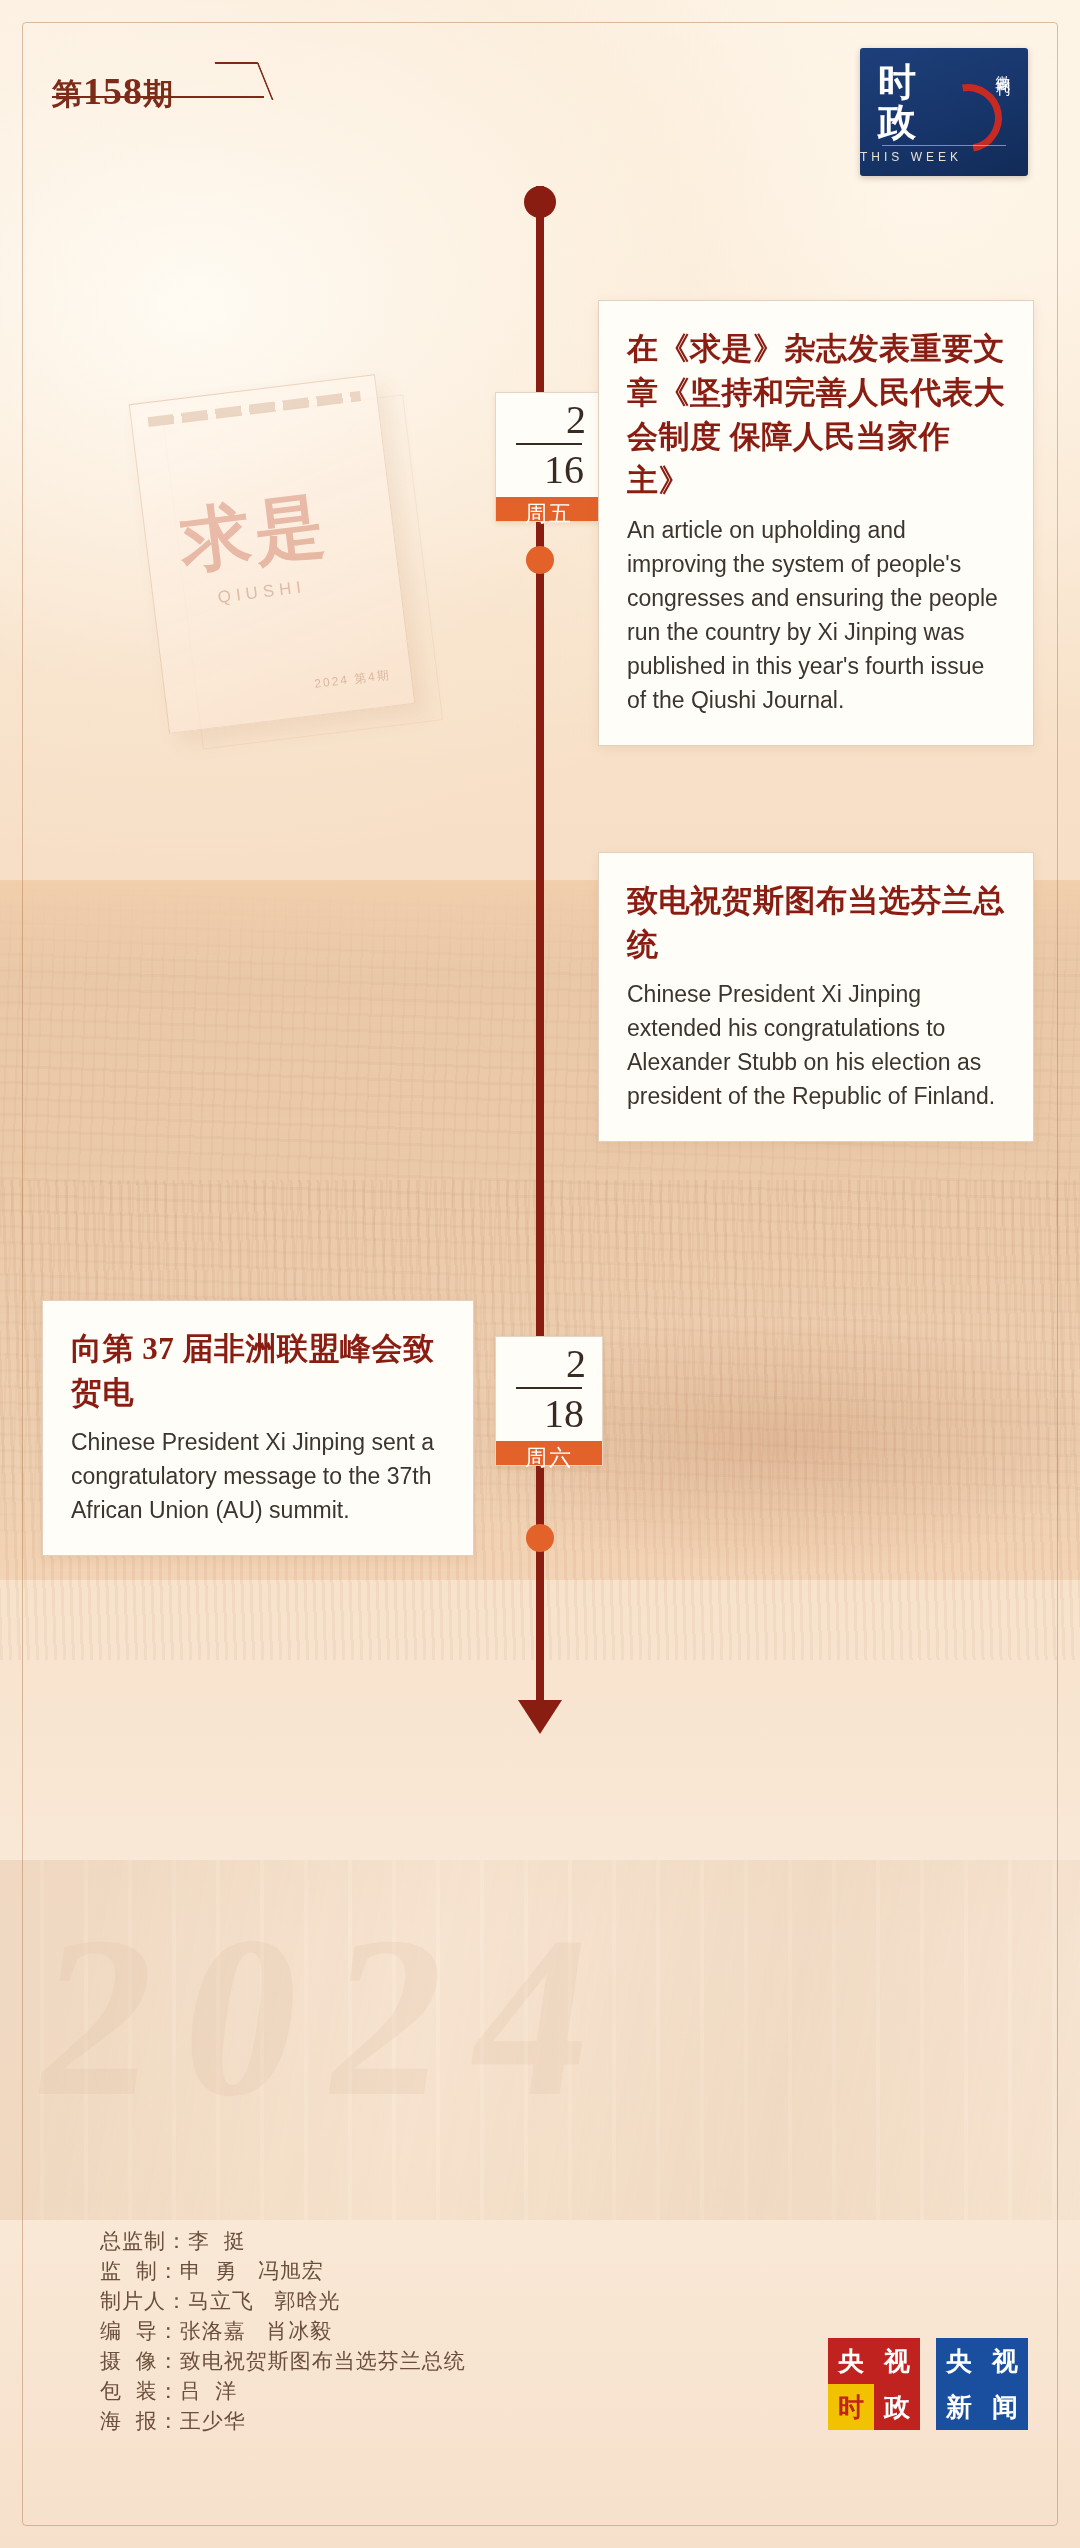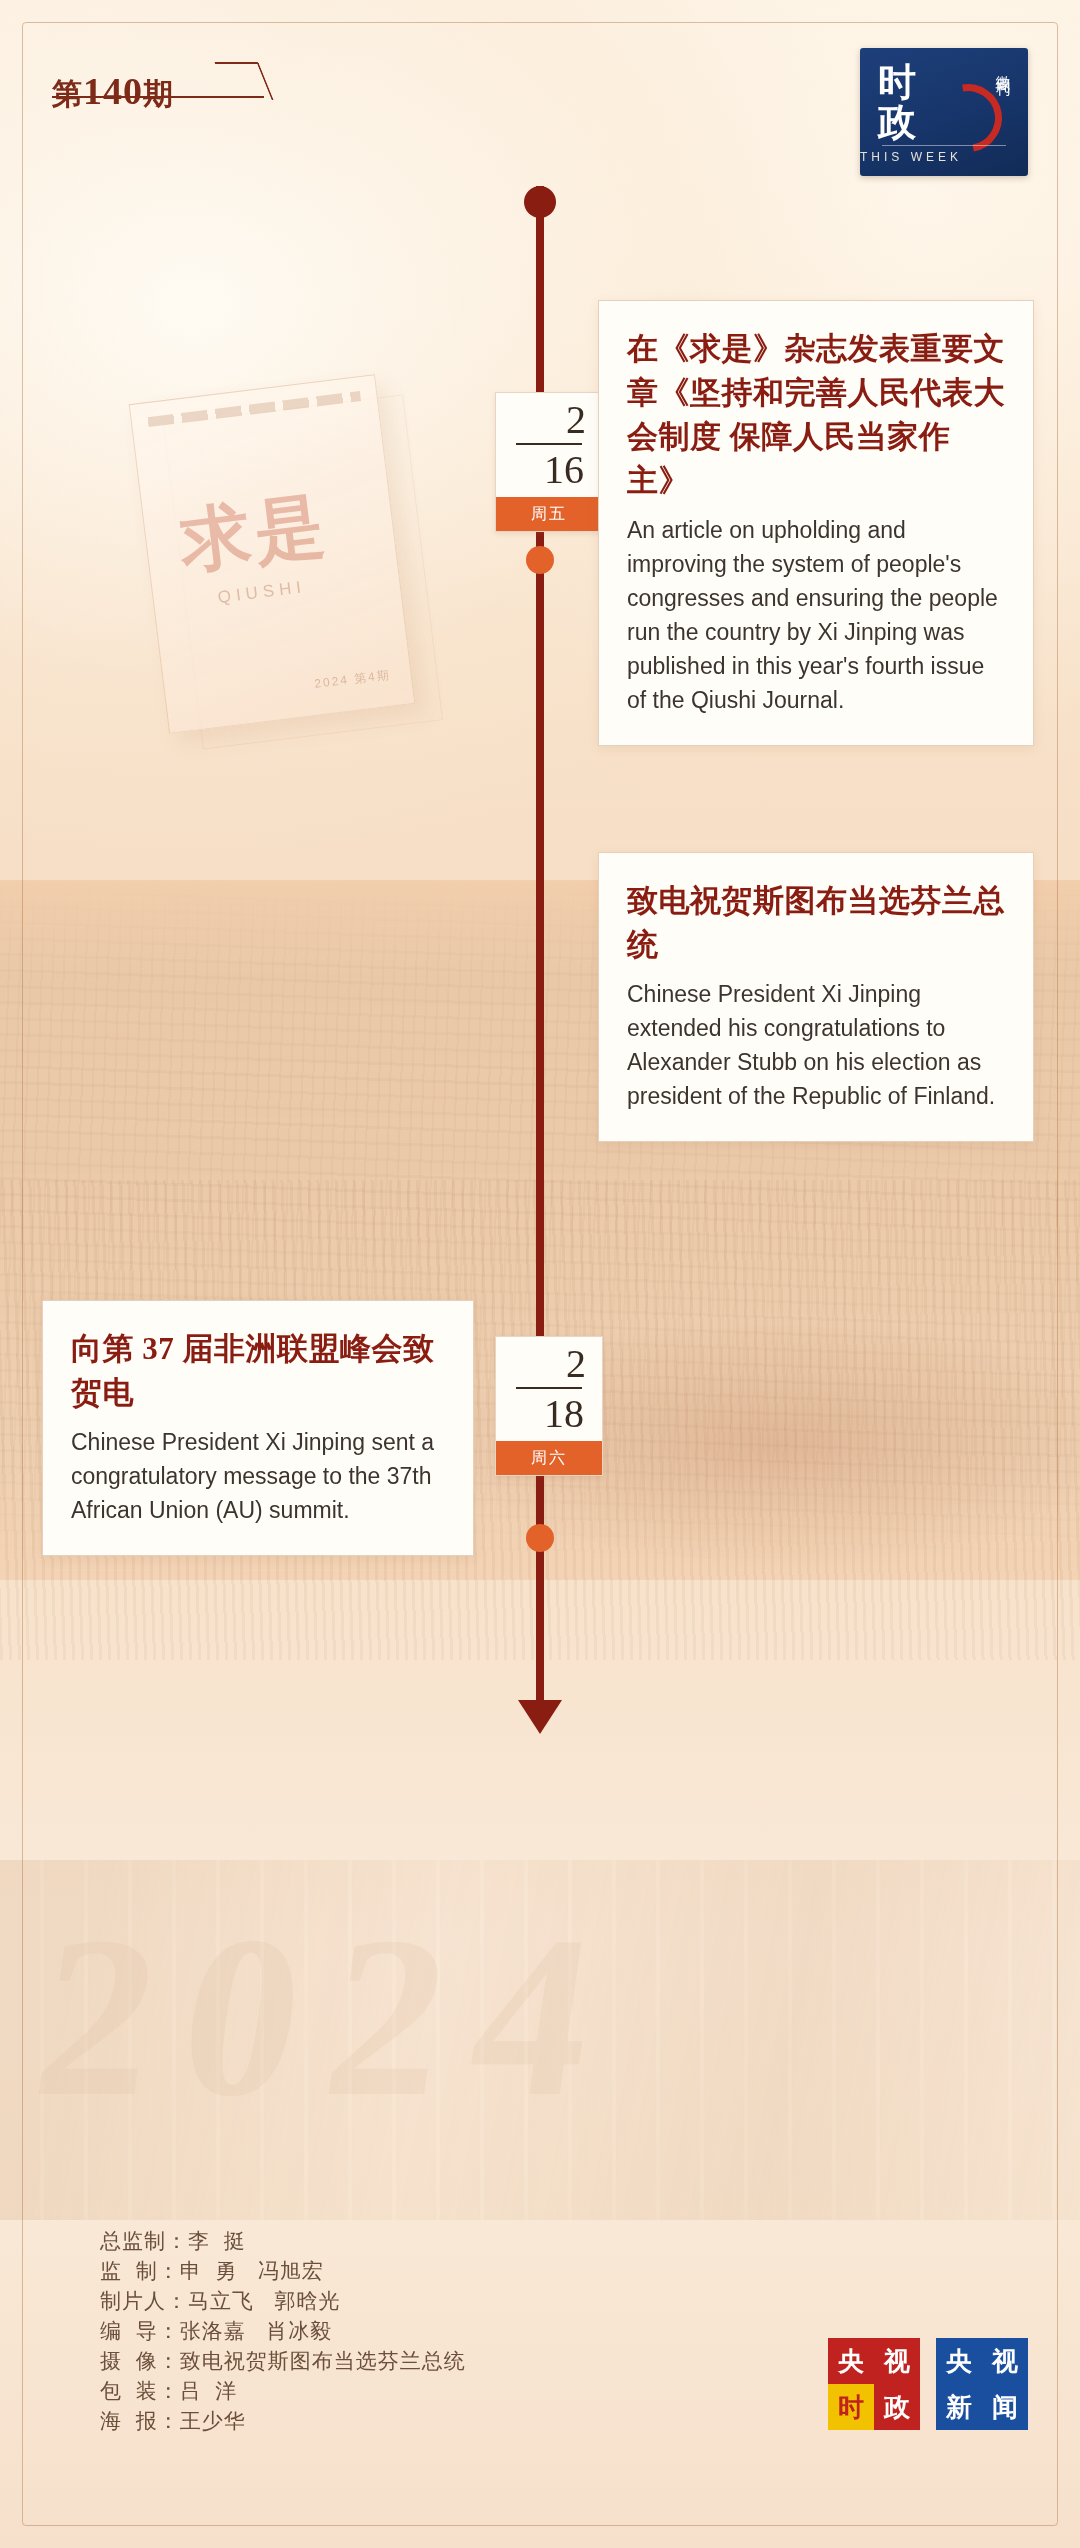--- a/index.html
+++ b/index.html
@@ -322,23 +322,23 @@
     line-height: 42px;
     color: #3a2b22;
     text-align: left;
     padding-left: 16px;
     margin-left: 32px;
   }
   .date-chip .wd {
     margin-top: 6px;
     background: #e2622a;
     color: #fff;
-    font-size: 16px;
+    font-size: 22px;
     line-height: 34px;
-    height: 34px;
+    height: 24px;
     letter-spacing: 2px;
   }
 
   
   .card {
     position: absolute;
     background: #fffdf8;
     border: 1px solid rgba(186,140,104,0.40);
     box-shadow: 0 3px 10px rgba(170,120,80,0.12);
     padding: 26px 28px 28px 28px;
@@ -415,21 +415,21 @@
   <div class="photo-band"></div>
   <div class="photo-band2"></div>
 
   <div class="watermark">
     <div class="digits">2024</div>
   </div>
 
   <div class="frame"></div>
 
   <div class="issue-badge">
-    <span class="txt"><span>第</span><span class="num">140</span><span>期</span></span>
+    <span class="txt"><span>第</span><span class="num">158</span><span>期</span></span>
   </div>
   <div class="badge-underline"></div>
   <div class="badge-arrow"></div>
 
   <div class="logo">
     <div class="cn">时</div>
     <div class="cn2">政</div>
     <div class="swoosh"></div>
     <div class="vert">微周刊</div>
     <div class="enline"></div>

